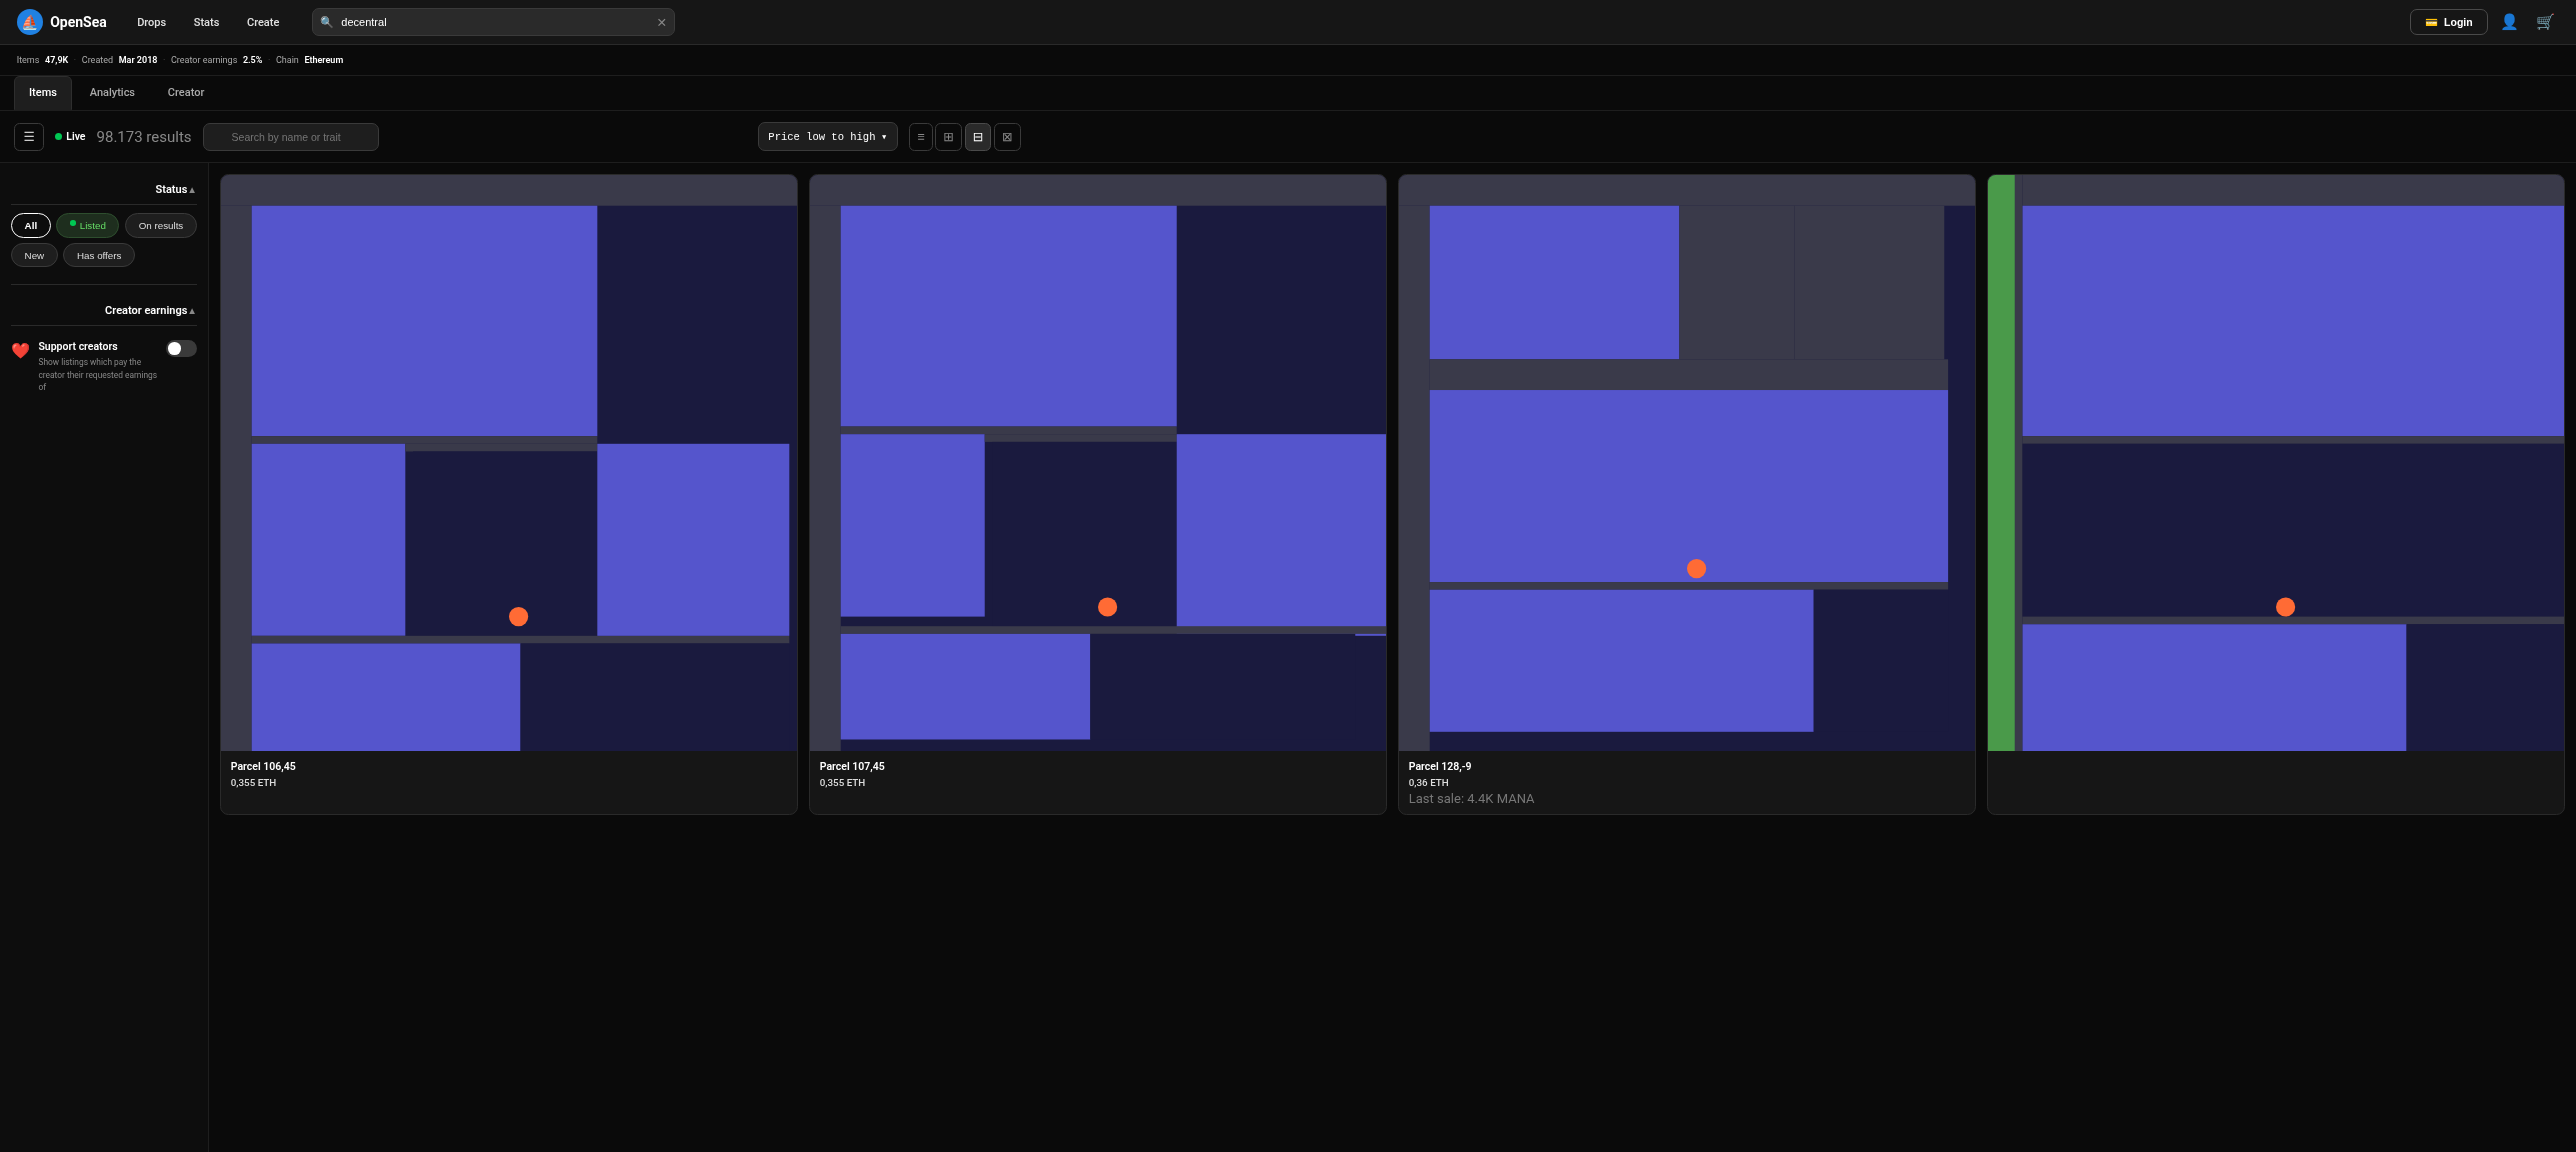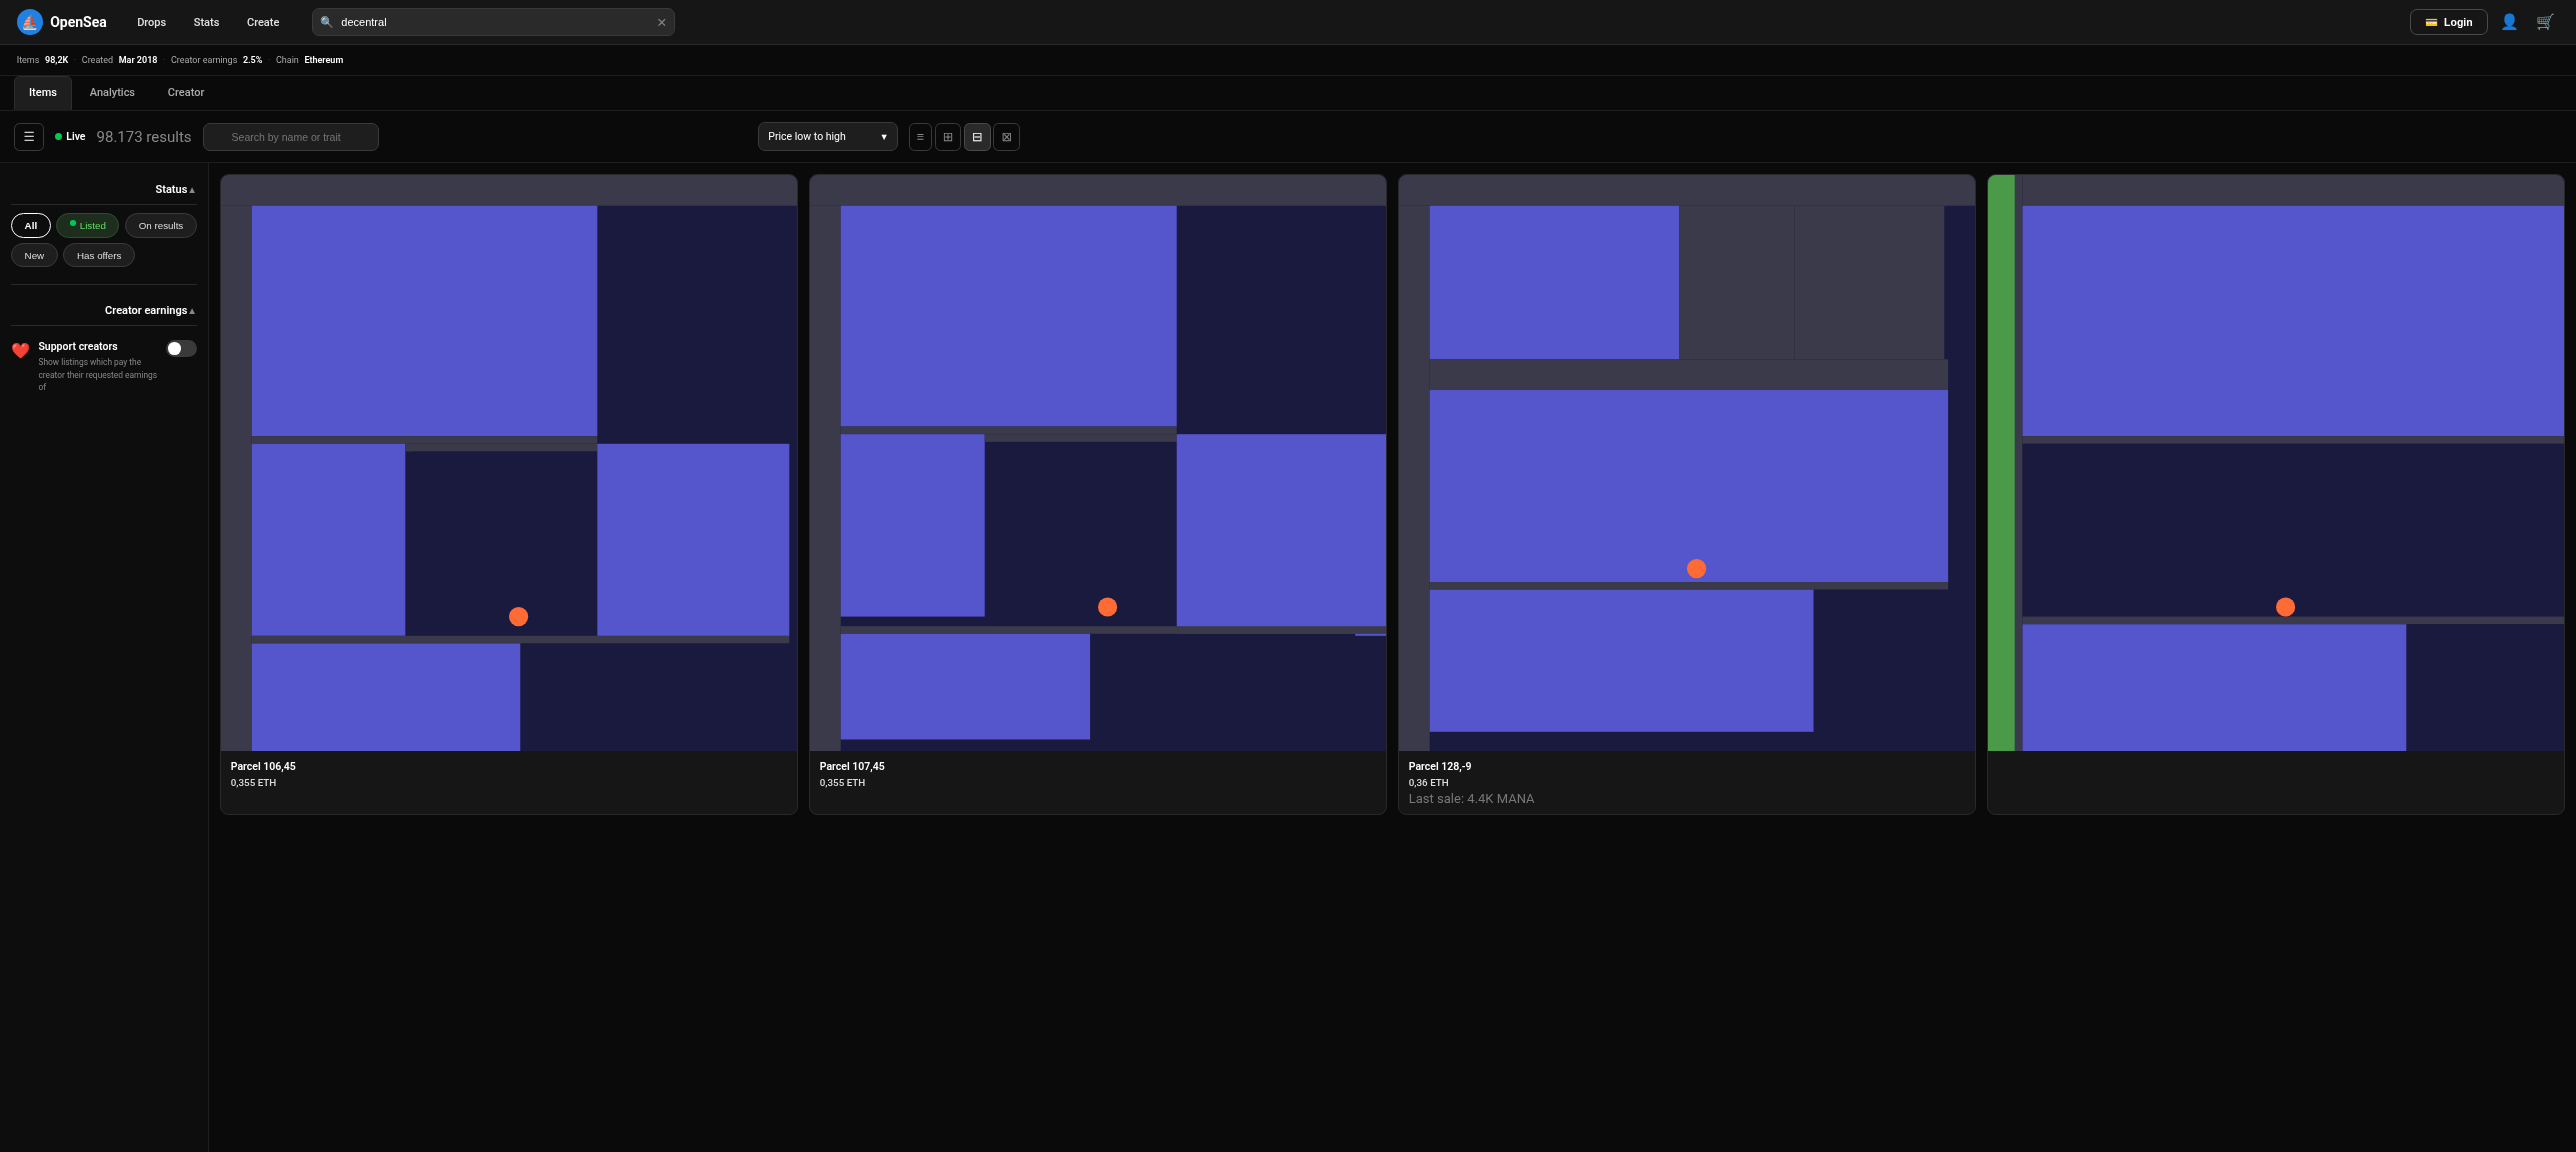--- a/index.html
+++ b/index.html
@@ -222,20 +222,21 @@
       gap: 5.6px;
       background: #1e1e1e;
       border: 0.7px solid #3a3a3a;
       border-radius: 7px;
       padding: 7px 9.8px;
       color: #fff;
       font-size: 10.5px;
       cursor: pointer;
       min-width: 140px;
       justify-content: space-between;
+      font-family: Liberation Mono, monospace;
     }
     .view-btns {
       display: flex;
       gap: 2.8px;
     }
     .view-btn {
       background: transparent;
       border: 0.7px solid #3a3a3a;
       border-radius: 5.6px;
       color: #888;
@@ -459,21 +460,21 @@
       <span>💳</span>
       <span>Login</span>
     </button>
     <button class="nav-icon-btn">👤</button>
     <button class="nav-icon-btn">🛒</button>
   </div>
 </nav>
 
 <div class="meta-bar">
   <span class="meta-label">Items</span>
-  <span class="meta-val">98,2K</span>
+  <span class="meta-val">47,9K</span>
   <span class="dot">·</span>
   <span class="meta-label">Created</span>
   <span class="meta-val">Mar 2018</span>
   <span class="dot">·</span>
   <span class="meta-label">Creator earnings</span>
   <span class="meta-val">2.5%</span>
   <span class="dot">·</span>
   <span class="meta-label">Chain</span>
   <span class="meta-val">Ethereum</span>
 </div>

